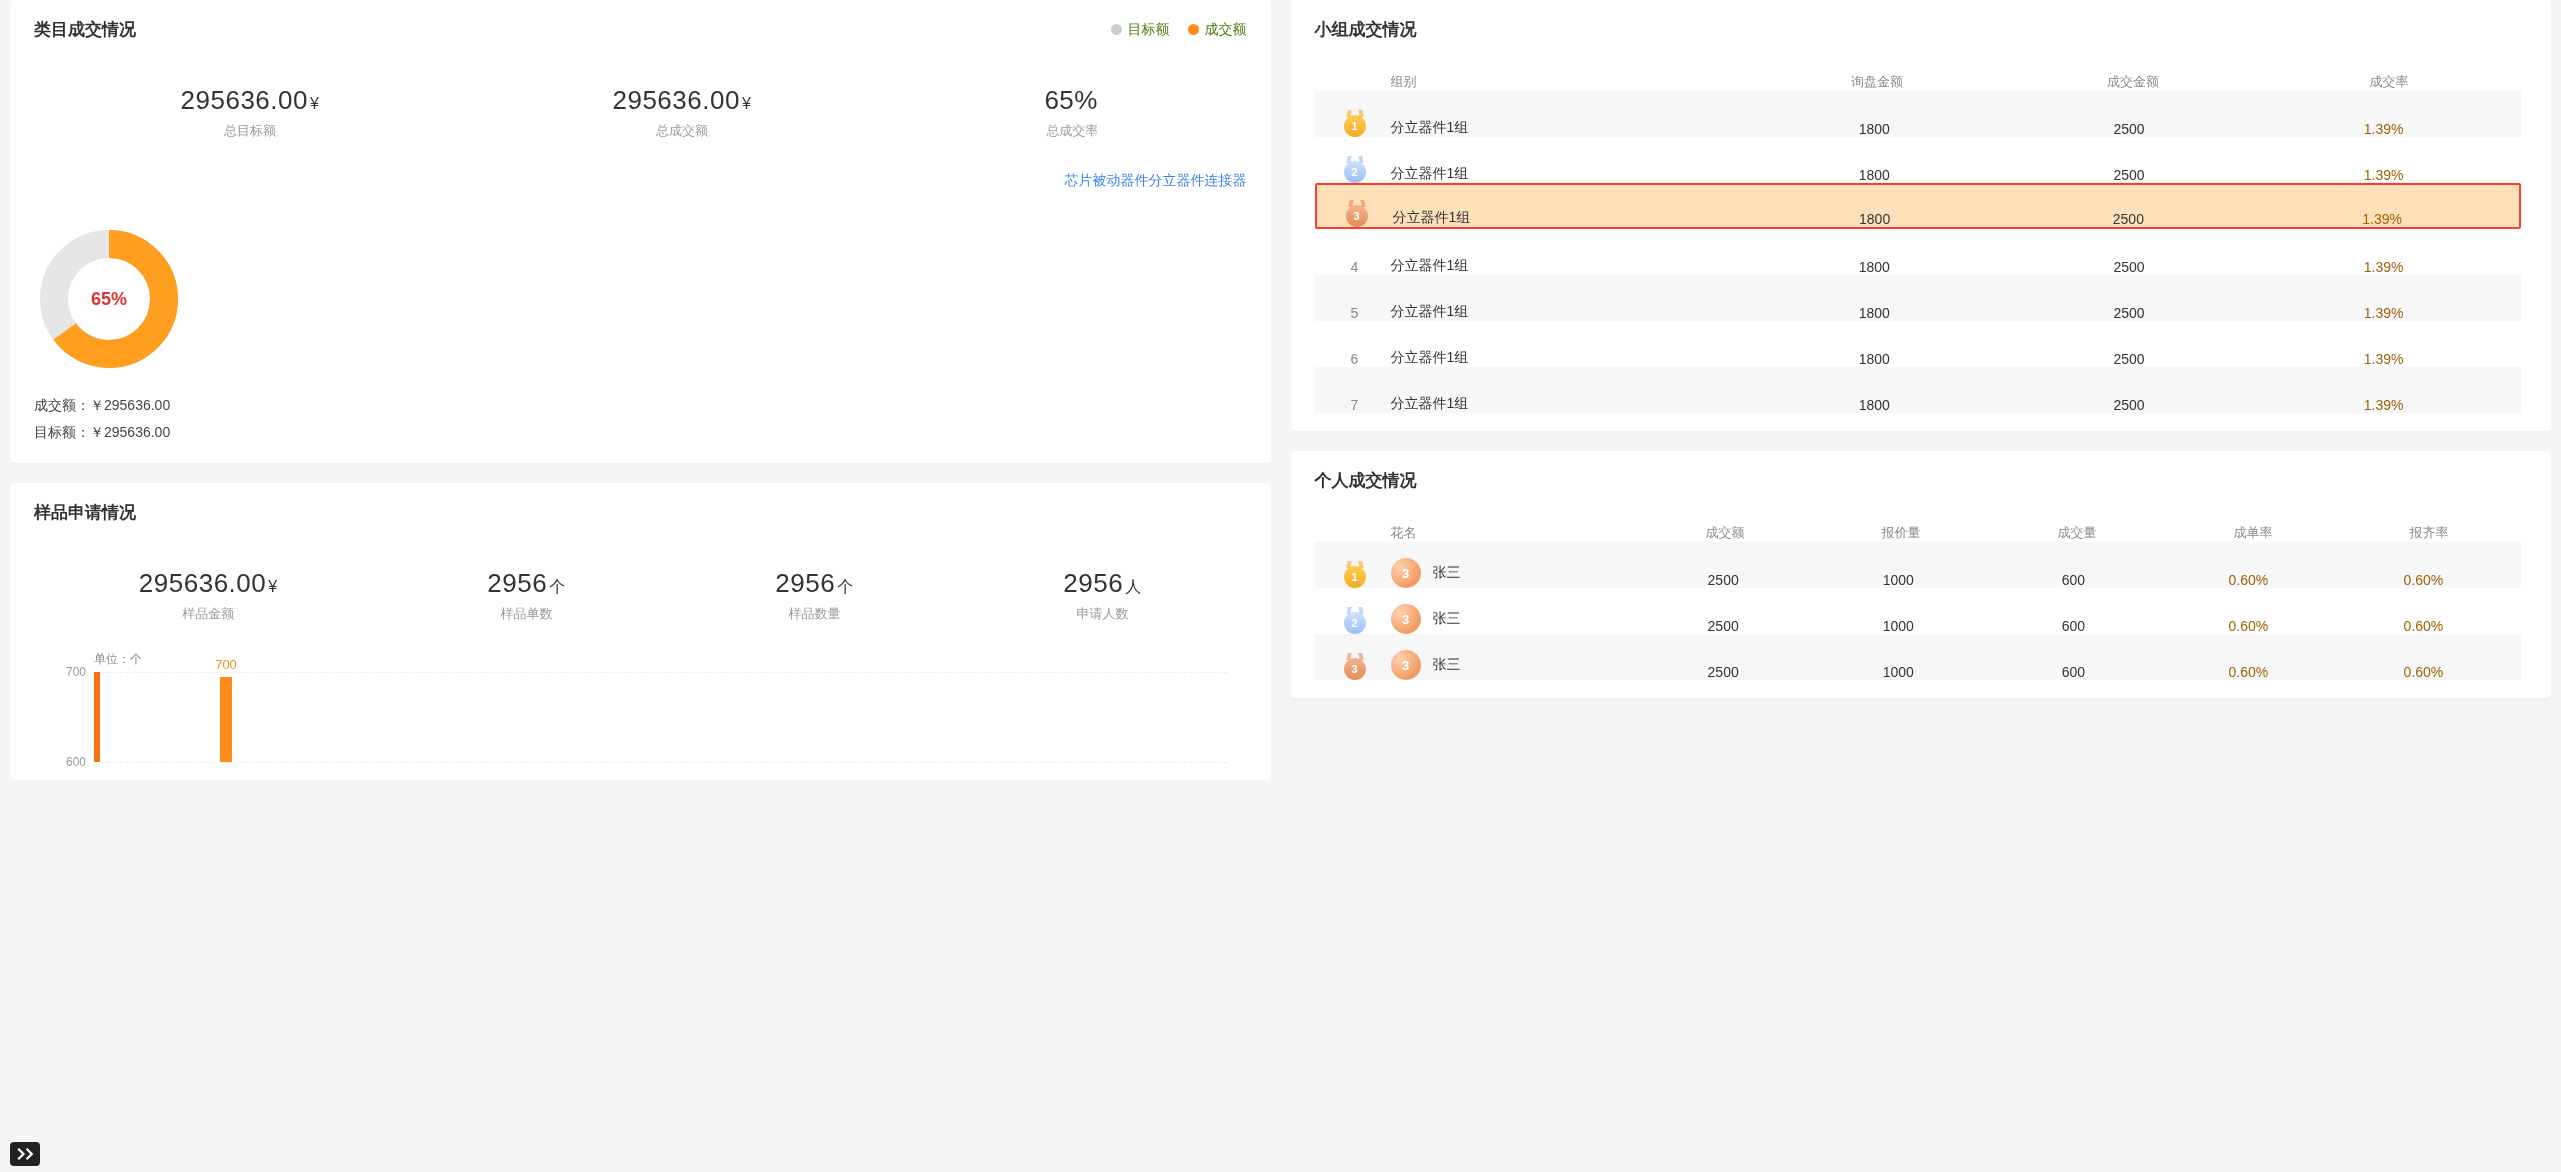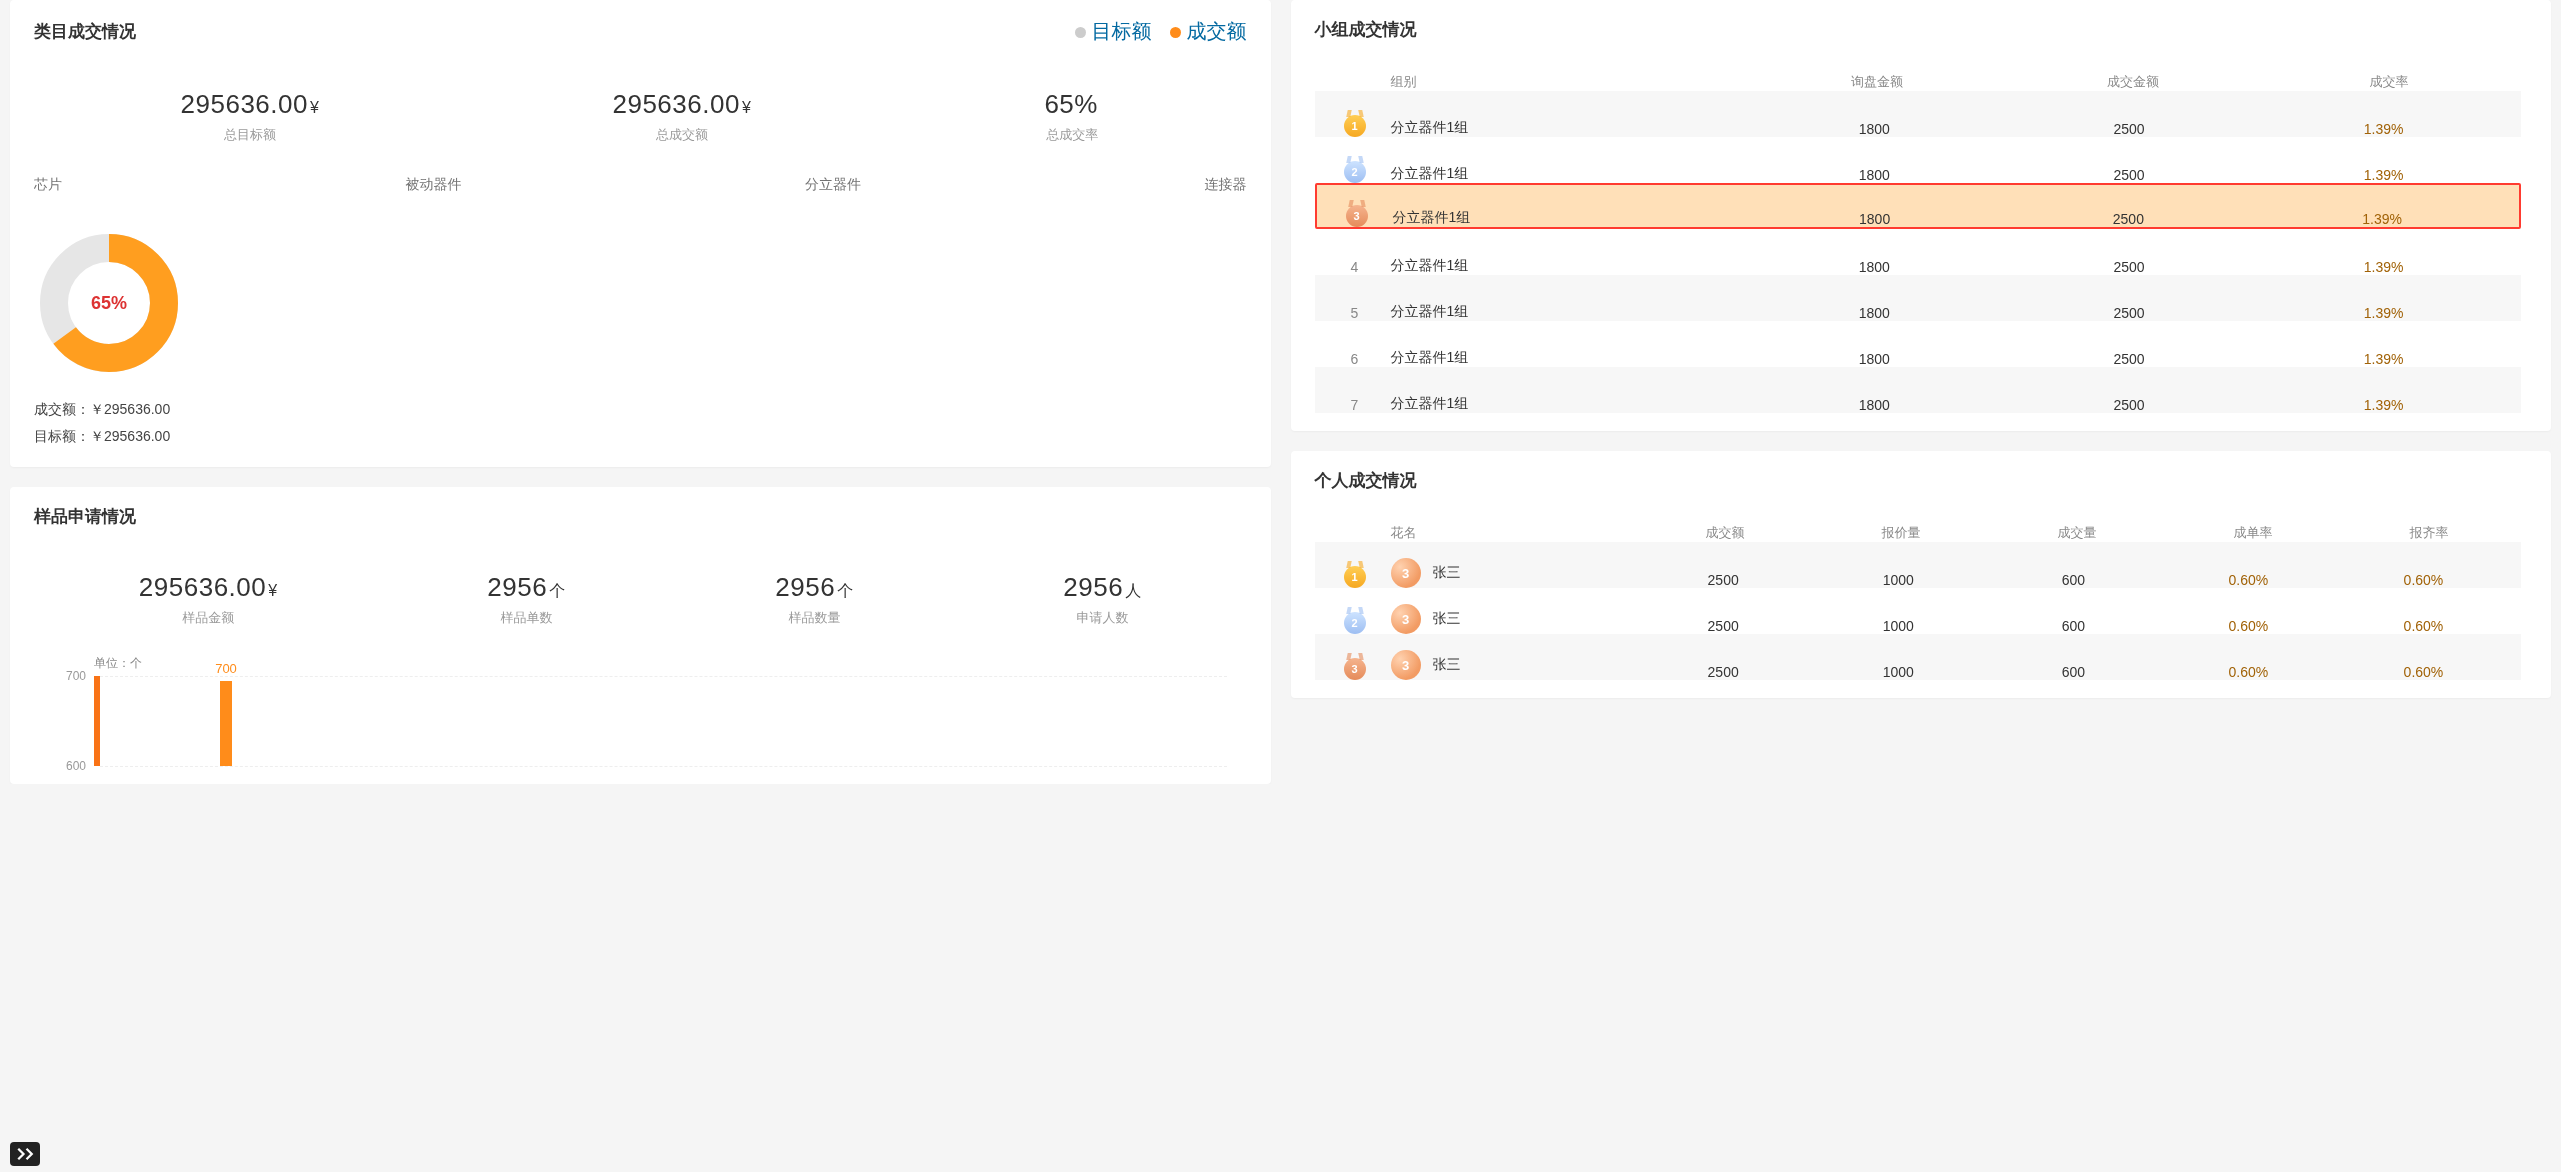--- a/index.html
+++ b/index.html
@@ -17,28 +17,28 @@
   border-radius: 4px;
   padding: 18px 24px;
   box-shadow: 0 1px 2px rgba(0,0,0,.04);
 }
 .card-title {
   font-size: 17px;
   font-weight: 600;
   display:flex;
   align-items:center;
 }
-.legend { margin-left:auto; display:flex; gap:18px; font-size:20px; font-weight:400; color:#0369a1;}
+.legend { margin-left:auto; display:flex; gap:18px; font-size:14px; font-weight:400; color:#4d7c0f;}
 .legend .dot { width:11px; height:11px; border-radius:50%; display:inline-block; margin-right:6px; vertical-align:middle;}
 .dot-grey{background:#ccc;} .dot-orange{background:#ff8c1a;}
 .kpi-row { display:flex; justify-content:space-around; margin-top:44px; text-align:center;}
 .kpi-val { font-size:26px; font-weight:500; letter-spacing:.5px;}
 .kpi-unit{font-size:16px; margin-left:2px;}
 .kpi-lbl { color:#999; font-size:13px; margin-top:6px;}
-.tab-row { display:flex; justify-content:space-between; margin-top:28px; color:#737373;}
+.tab-row { display:flex; justify-content:flex-end; margin-top:28px; color:#3b82f6;}
 .tab-row span { padding:4px 0; cursor:pointer;}
 .donut-wrap { display:flex; align-items:center; margin-top:30px; gap:40px;}
 .donut { position:relative; width:150px; height:150px;}
 .donut svg{ transform:rotate(-90deg);}
 .donut .cnum{position:absolute;inset:0;display:flex;align-items:center;justify-content:center;font-size:18px;font-weight:600;color:#d33;}
 .donut-legend { font-size:14px; line-height:1.9; color:#444;}
 
 .axis-lbl{font-size:12px;color:#888;margin-top:28px;}
 .bar-chart{position:relative;height:90px;margin-top:4px;border-left:6px solid #f97316;}
 .ytick{position:absolute;left:-34px;font-size:12px;color:#999;transform:translateY(-50%);}

